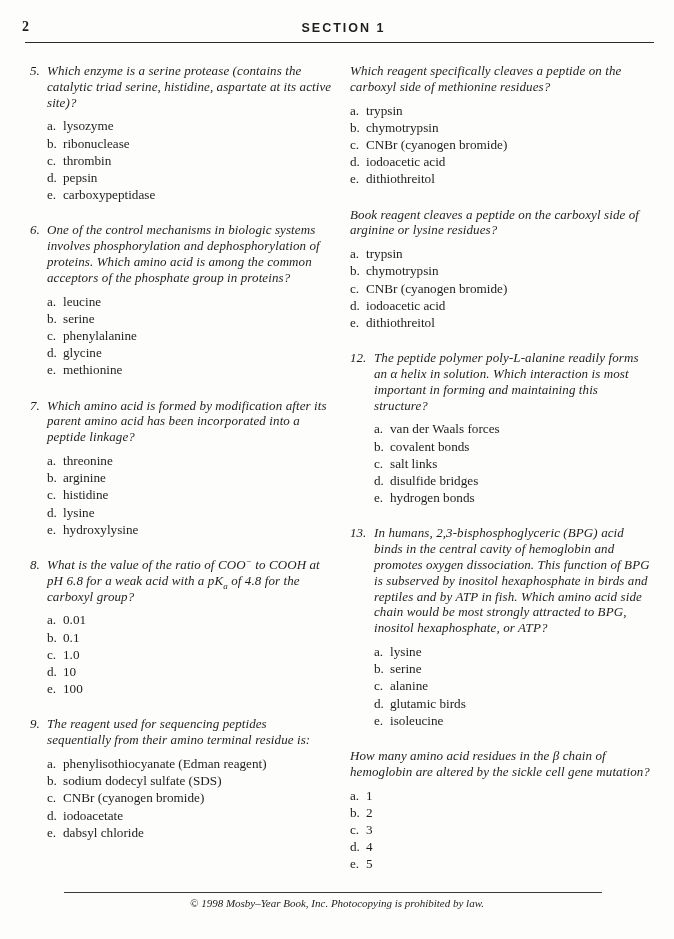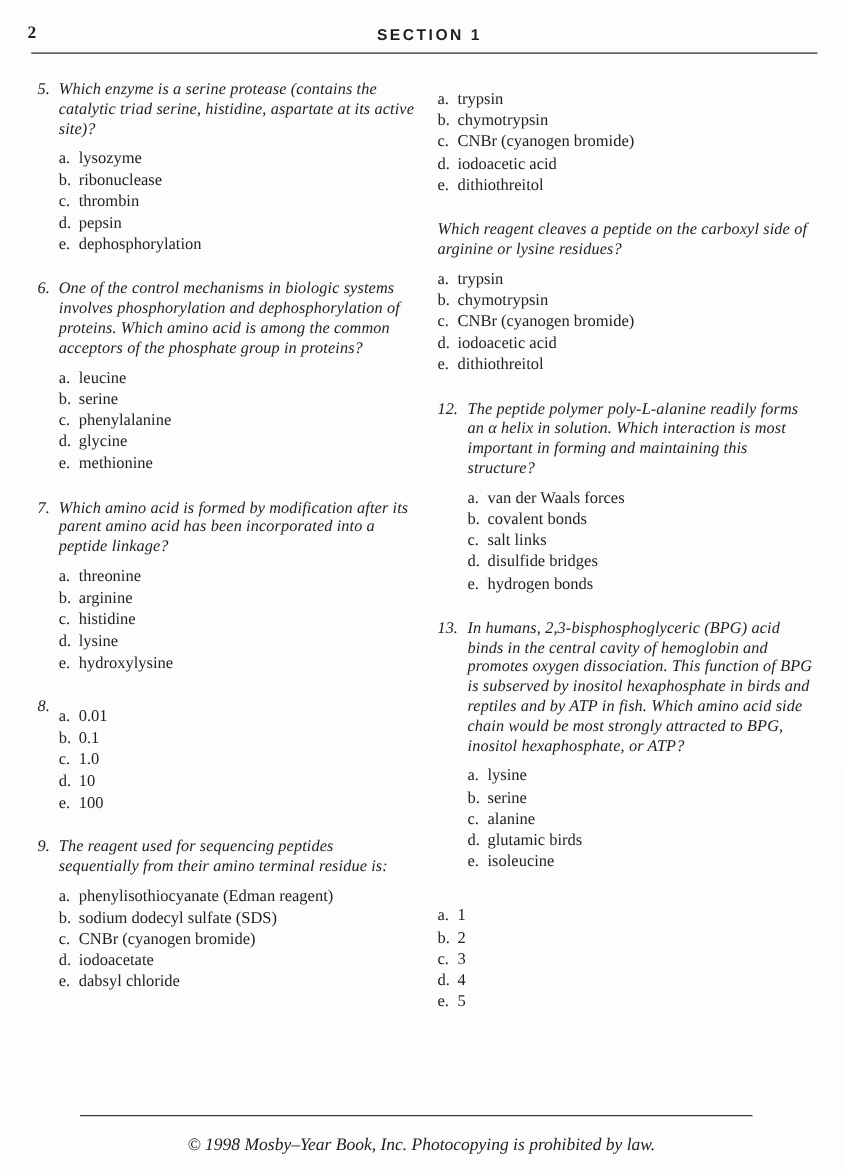--- a/index.html
+++ b/index.html
@@ -58,24 +58,24 @@
   .optletter { flex: 0 0 16px; }
   .opttext { flex: 1; }
 
   
   .footer { position: absolute; top: 892px; left: 0; right: 0; }
   .footer-rule {
     width: 538px; margin-left: 64px;
     border-top: 1.4px solid #3a3a3a;
   }
   .copyright {
-    margin-top: 16px;
+    margin-top: 4px;
     text-align: center;
     font-style: italic;
-    font-size: 14px;
+    font-size: 11px;
     color: #222;
   }
 </style>
 </head>
 <body>
 
 <div class="page">
 
   <div class="header">
     <span class="page-num">2</span>
@@ -103,21 +103,21 @@
             <div class="option">
                 <span class="optletter">c.</span>
                 <span class="opttext">thrombin</span>
               </div>
             <div class="option">
                 <span class="optletter">d.</span>
                 <span class="opttext">pepsin</span>
               </div>
             <div class="option">
                 <span class="optletter">e.</span>
-                <span class="opttext">dephosphorylation</span>
+                <span class="opttext">carboxypeptidase</span>
               </div>
           </div>
         </div>
       </div>
 
       <div class="question">
         <div class="qnum">6.</div>
         <div class="qbody">
           <div class="stem">One of the control mechanisms in biologic systems involves phosphorylation and dephosphorylation of proteins. Which amino acid is among the common acceptors of the phosphate group in proteins?</div>
           <div class="options">
@@ -170,20 +170,21 @@
                 <span class="optletter">e.</span>
                 <span class="opttext">hydroxylysine</span>
               </div>
           </div>
         </div>
       </div>
 
       <div class="question">
         <div class="qnum">8.</div>
         <div class="qbody">
+          <div class="stem">What is the value of the ratio of COO<sup>−</sup> to COOH at pH 6.8 for a weak acid with a pK<sub>a</sub> of 4.8 for the carboxyl group?</div>
           <div class="options">
             <div class="option">
                 <span class="optletter">a.</span>
                 <span class="opttext">0.01</span>
               </div>
             <div class="option">
                 <span class="optletter">b.</span>
                 <span class="opttext">0.1</span>
               </div>
             <div class="option">
@@ -230,20 +231,21 @@
           </div>
         </div>
       </div>
 
     </div>
 
     <div class="col col-right">
 
       <div class="question">
         <div class="qbody">
+          <div class="stem">Which reagent specifically cleaves a peptide on the carboxyl side of methionine residues?</div>
           <div class="options">
             <div class="option">
                 <span class="optletter">a.</span>
                 <span class="opttext">trypsin</span>
               </div>
             <div class="option">
                 <span class="optletter">b.</span>
                 <span class="opttext">chymotrypsin</span>
               </div>
             <div class="option">
@@ -257,21 +259,21 @@
             <div class="option">
                 <span class="optletter">e.</span>
                 <span class="opttext">dithiothreitol</span>
               </div>
           </div>
         </div>
       </div>
 
       <div class="question">
         <div class="qbody">
-          <div class="stem">Which reagent cleaves a peptide on the carboxyl side of arginine or lysine residues?</div>
+          <div class="stem">Book reagent cleaves a peptide on the carboxyl side of arginine or lysine residues?</div>
           <div class="options">
             <div class="option">
                 <span class="optletter">a.</span>
                 <span class="opttext">trypsin</span>
               </div>
             <div class="option">
                 <span class="optletter">b.</span>
                 <span class="opttext">chymotrypsin</span>
               </div>
             <div class="option">
@@ -343,20 +345,21 @@
             <div class="option">
                 <span class="optletter">e.</span>
                 <span class="opttext">isoleucine</span>
               </div>
           </div>
         </div>
       </div>
 
       <div class="question">
         <div class="qbody">
+          <div class="stem">How many amino acid residues in the β chain of hemoglobin are altered by the sickle cell gene mutation?</div>
           <div class="options">
             <div class="option">
                 <span class="optletter">a.</span>
                 <span class="opttext">1</span>
               </div>
             <div class="option">
                 <span class="optletter">b.</span>
                 <span class="opttext">2</span>
               </div>
             <div class="option">

